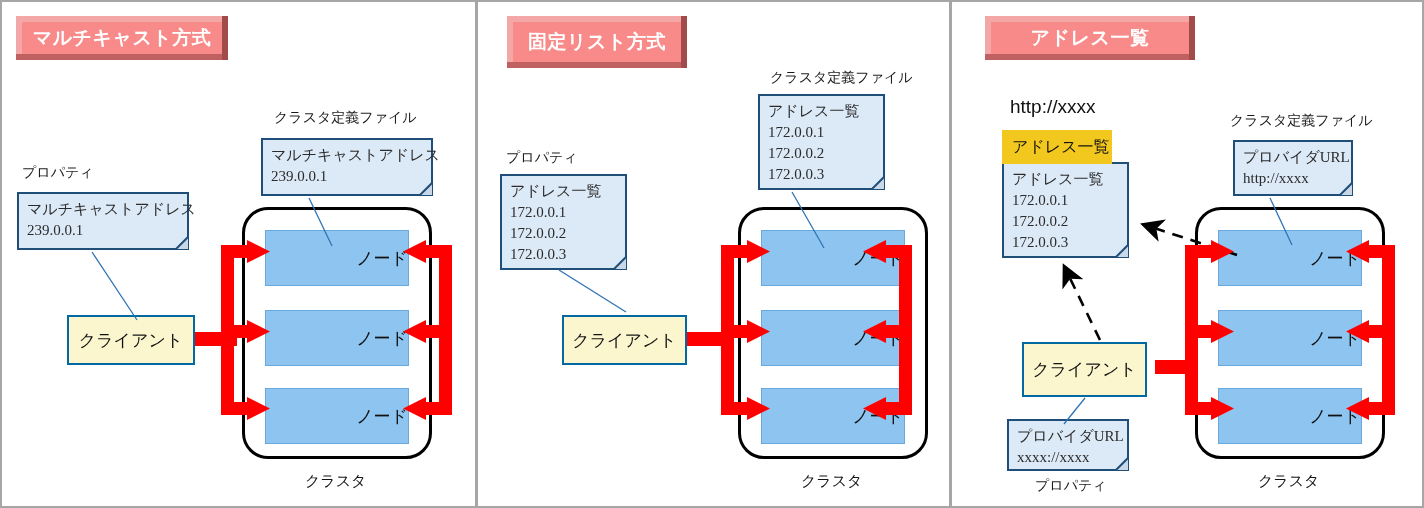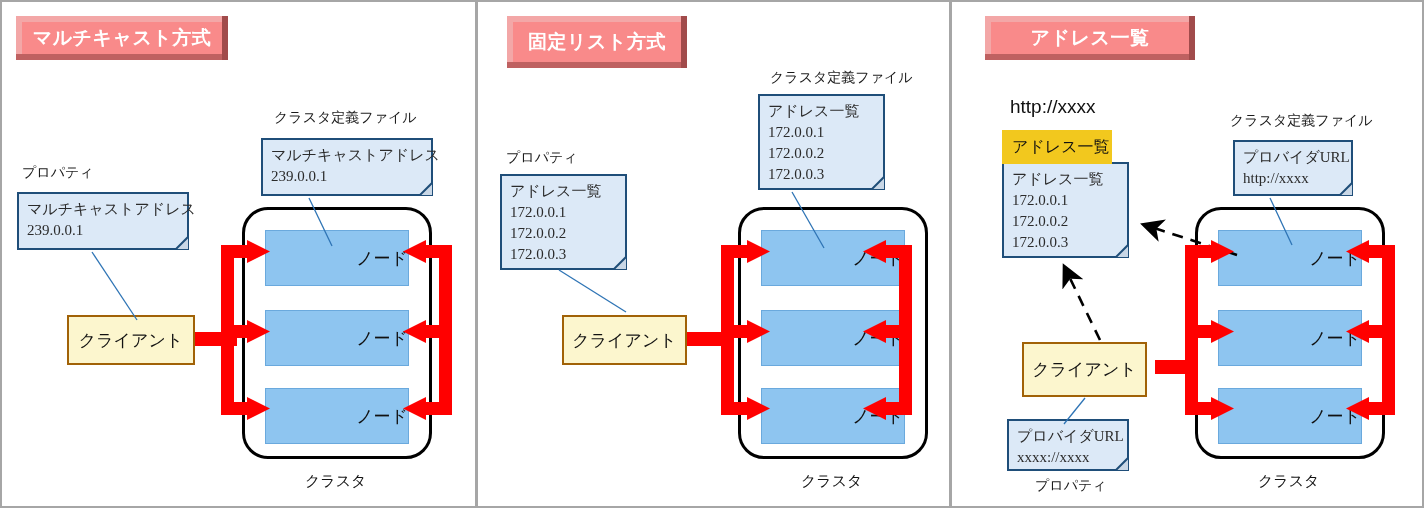--- a/index.html
+++ b/index.html
@@ -30,21 +30,21 @@
   
   .cap{position:absolute;font-size:14px;color:#1a1a1a;white-space:nowrap;
        font-family:"Liberation Sans","DejaVu Sans",sans-serif;}
 
   
   .cluster{position:absolute;border:3px solid #000000;border-radius:26px;box-sizing:border-box;
            background:transparent;}
   .node{position:absolute;background:#8ec5f0;border:1px solid #6aa9dd;box-sizing:border-box;
         display:flex;align-items:center;justify-content:flex-end;}
   .node span{font-size:17px;color:#111;font-family:"Liberation Sans","DejaVu Sans",sans-serif;}
-  .client{position:absolute;background:#fcf6ce;border:2px solid #a16207;box-sizing:border-box;
+  .client{position:absolute;background:#fcf6ce;border:2px solid #0369a1;box-sizing:border-box;
           display:flex;align-items:center;justify-content:center;}
   .client span{font-size:17px;color:#111;font-family:"Liberation Sans","DejaVu Sans",sans-serif;}
   .provider{position:absolute;background:#f2c81e;display:flex;align-items:center;
             padding-left:10px;box-sizing:border-box;}
   .provider span{font-size:16px;color:#111;font-family:"Liberation Sans","DejaVu Sans",sans-serif;}
   .urltxt{position:absolute;font-size:19px;color:#111;white-space:nowrap;
           font-family:"Liberation Sans","DejaVu Sans",sans-serif;}
   .clbl{position:absolute;font-size:15px;color:#111;white-space:nowrap;
         font-family:"Liberation Sans","DejaVu Sans",sans-serif;}
 

